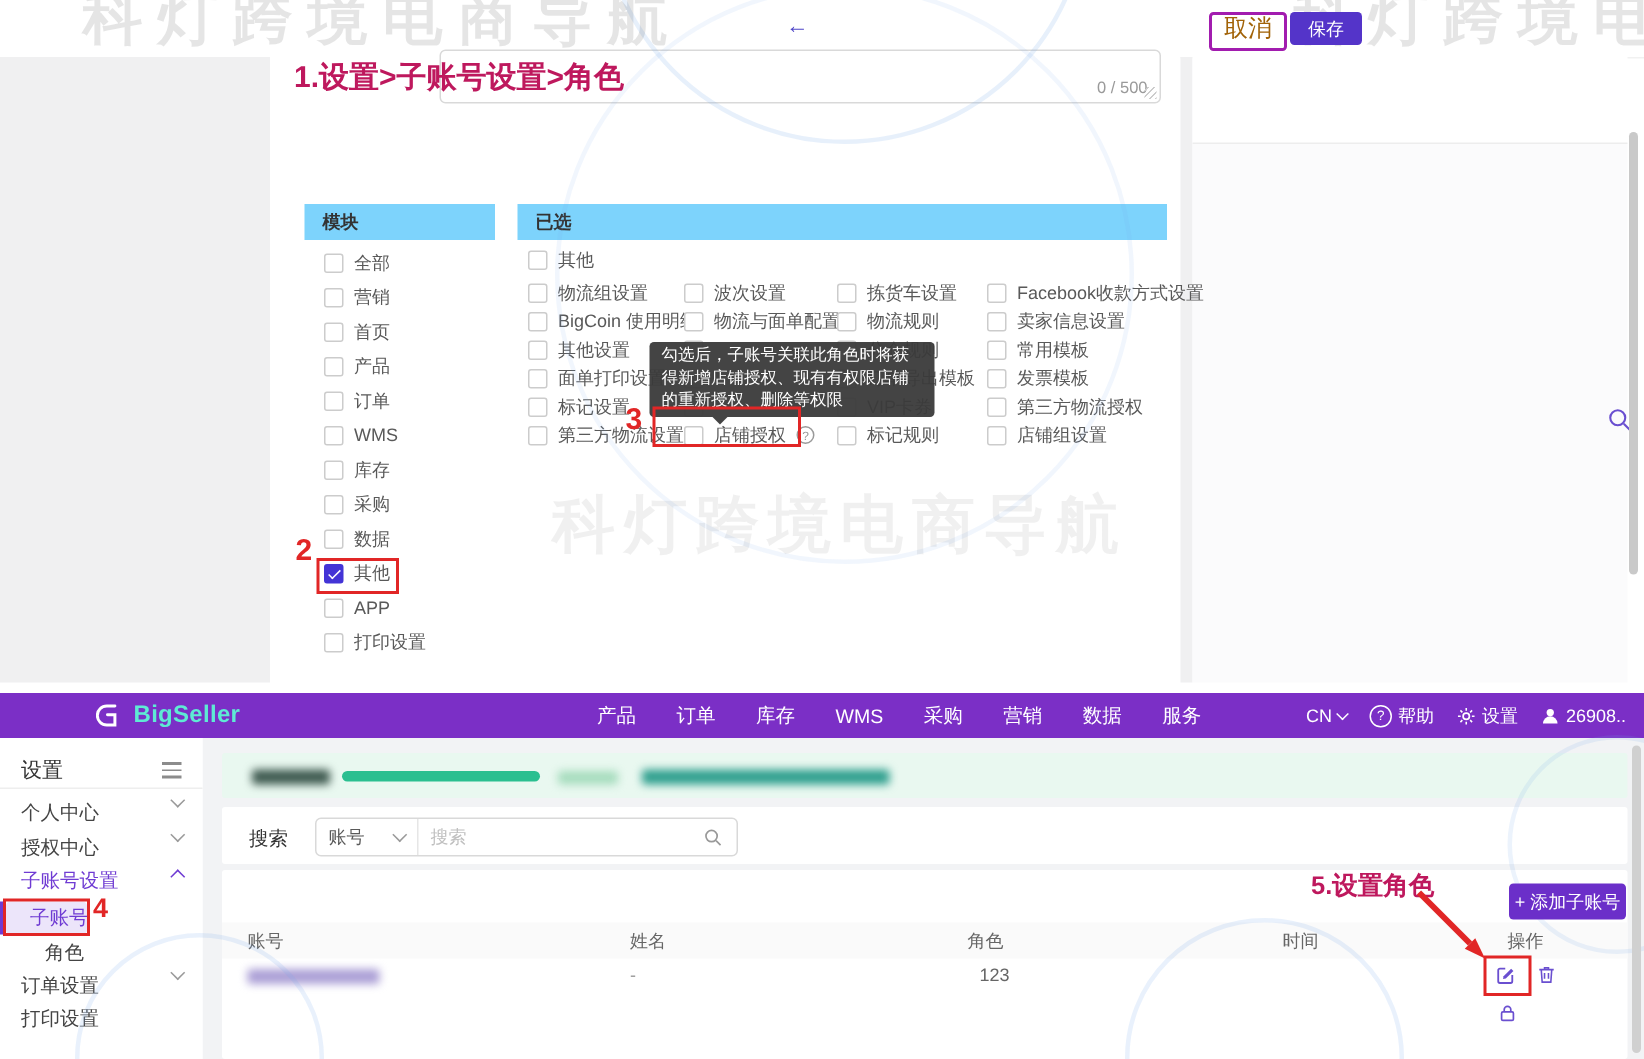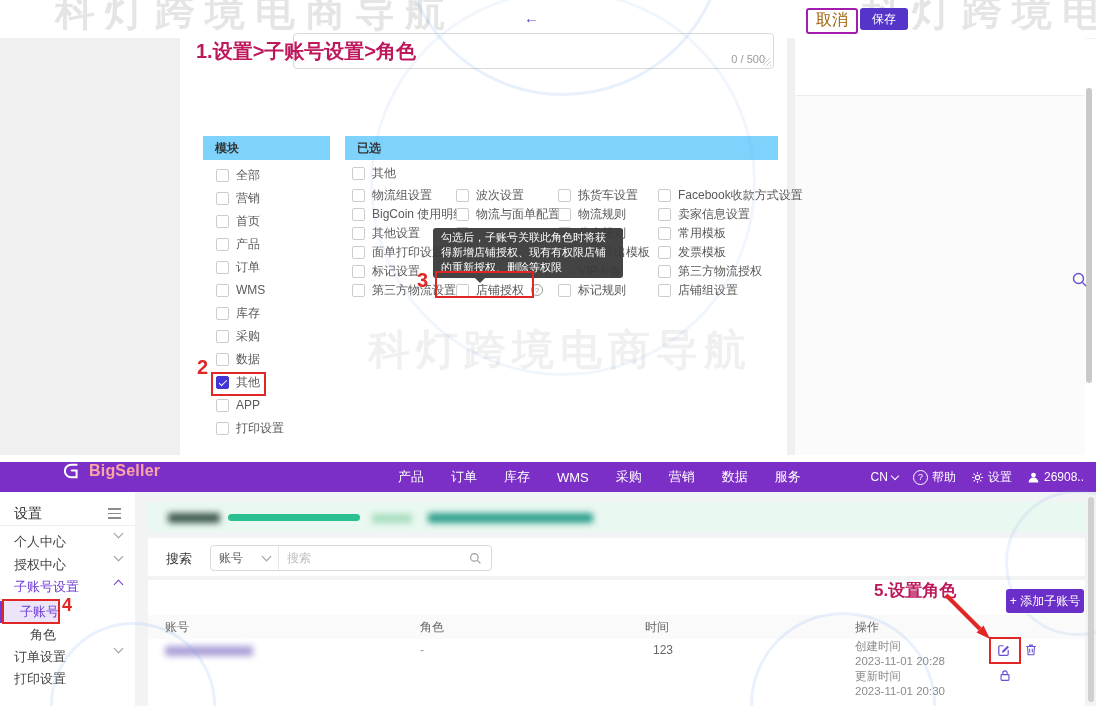--- a/index.html
+++ b/index.html
@@ -47,21 +47,21 @@
   .tooltip{left:433px;top:228px;width:190px;background:rgba(58,58,58,.95);color:#fff;font-size:11px;
            line-height:15px;padding:2px 8px 3px;border-radius:3px;z-index:20;box-sizing:border-box;}
   .tooltip::after{content:"";position:absolute;left:42px;bottom:-5px;border-left:5px solid transparent;
                   border-right:5px solid transparent;border-top:5px solid rgba(58,58,58,.95);}
   .rbox{position:absolute;border:2px solid #e12626;z-index:30;box-sizing:border-box;}
   .rnum{position:absolute;color:#e12626;font-weight:700;z-index:31;}
   .rtext{position:absolute;color:#be185d;font-weight:700;z-index:31;white-space:nowrap;}
   .scroll{position:absolute;background:#c9c9c9;border-radius:3px;z-index:8;}
   
   .pbar{left:0;top:462px;width:1096px;height:30px;background:#7b2fc6;z-index:2;}
-  .logo{position:absolute;left:64px;top:0;height:30px;display:flex;align-items:flex-start;gap:7px;color:#fca5a5;}
+  .logo{position:absolute;left:64px;top:0;height:30px;display:flex;align-items:center;gap:7px;color:#5eead4;}
   .logo-text{font-size:16px;font-weight:700;letter-spacing:.2px;}
   .pnav{position:absolute;left:398px;top:0;height:30px;display:flex;align-items:center;gap:27px;
         font-size:13px;color:#fff;}
   .pright{position:absolute;right:12px;top:0;height:30px;display:flex;align-items:center;gap:15px;
           font-size:12px;color:#fff;}
   .pright .grp{display:flex;align-items:center;gap:4px;}
   .helpc{width:13px;height:13px;border:1px solid #fff;border-radius:50%;font-size:9px;line-height:12px;
          text-align:center;}
   .chev{display:inline-block;width:6px;height:6px;border-right:1.5px solid #9a9a9a;
         border-bottom:1.5px solid #9a9a9a;transform:rotate(45deg);margin-top:-3px;}
@@ -408,34 +408,29 @@
     <svg width="15" height="15" viewBox="0 0 20 20" style="margin:5px 8px 0 0;">
       <circle cx="8.5" cy="8.5" r="5" fill="none" stroke="#999" stroke-width="1.5"></circle>
       <line x1="12.5" y1="12.5" x2="16.5" y2="16.5" stroke="#999" stroke-width="1.5"></line>
     </svg>
   </div>
 
   <div class="abs card" style="left:148px;top:580px;width:937px;height:126px;"></div>
   <div class="abs btn-add">+ 添加子账号</div>
   <div class="abs thead">
     <div>账号</div>
+    <div>姓名</div>
     <div>角色</div>
     <div>时间</div>
     <div>操作</div>
   </div>
 
   <div class="redact" style="left:165px;top:646px;width:88px;height:10px;background:#ab9fd6;"></div>
   <div class="tcell" style="left:420px;top:643px;color:#999;">-</div>
   <div class="tcell" style="left:653px;top:643px;">123</div>
-  <div class="tcell time-lines" style="left:855px;top:639px;">
-    <div>创建时间</div>
-    <div>2023-11-01 20:28</div>
-    <div>更新时间</div>
-    <div>2023-11-01 20:30</div>
-  </div>
   <span class="abs opico" style="left:996px;top:642px;z-index:6;">
     <svg width="15" height="15" viewBox="0 0 16 16">
       <path d="M13 8.5 V13 a1.2 1.2 0 0 1-1.2 1.2 H4.2 A1.2 1.2 0 0 1 3 13 V5.2 A1.2 1.2 0 0 1 4.2 4 H8" fill="none" stroke="currentColor" stroke-width="1.3"></path>
       <path d="M6.8 9.4 12.2 4l1.6 1.6-5.4 5.4-2 .4z" fill="currentColor"></path>
     </svg>
   </span>
   <span class="abs opico" style="left:1024px;top:642px;z-index:6;">
     <svg width="14" height="15" viewBox="0 0 16 16">
       <path d="M2.5 4.5 h11 M6.5 4.5 V3 h3 v1.5 M4 4.5 l.7 9.5 h6.6 l.7-9.5 M6.5 7v4.5 M9.5 7v4.5" fill="none" stroke="currentColor" stroke-width="1.2"></path>
     </svg>

